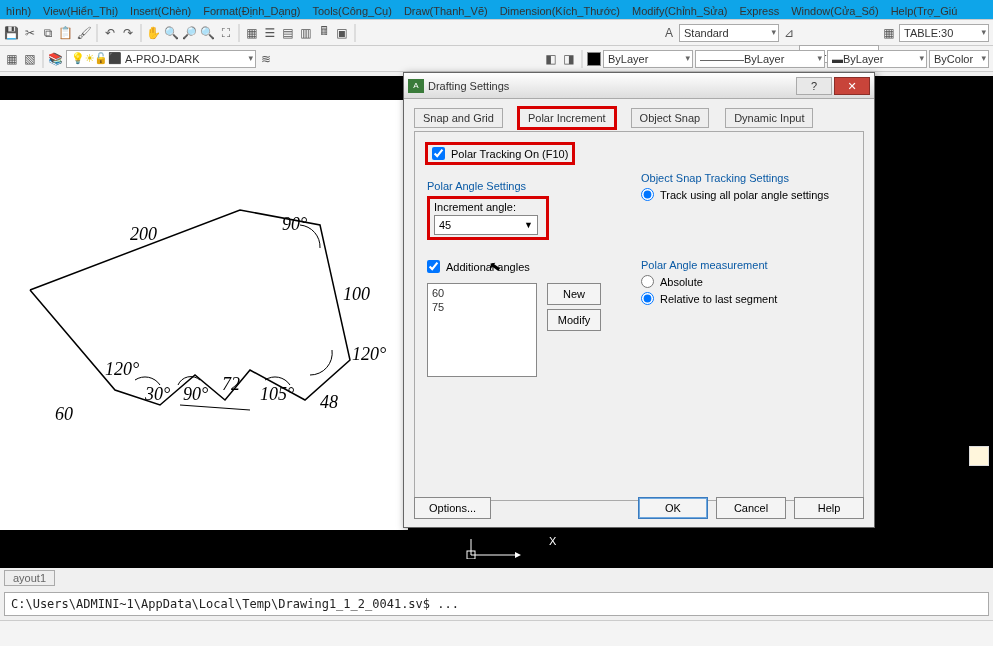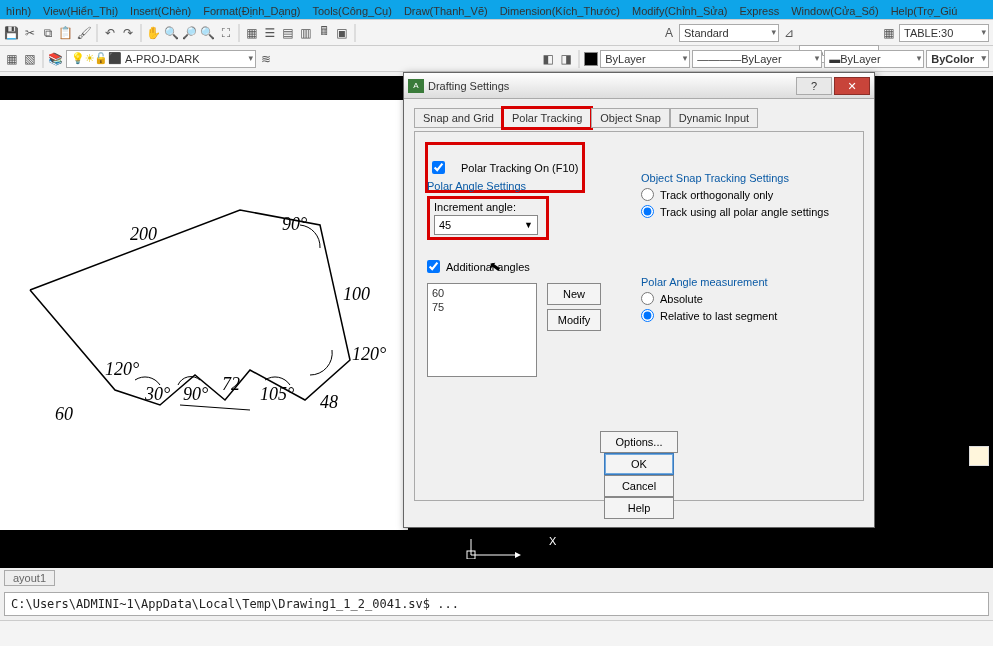--- a/index.html
+++ b/index.html
@@ -26,41 +26,41 @@
 .ucs-icon { position:absolute; bottom: 84px; left: 465px; color:#fff; font-size:14px;}
 
 
 .dlg { position:absolute; top: 72px; left: 403px; width: 472px; height: 456px; background: #f0f0f0; border: 1px solid #666; box-shadow: 2px 2px 8px rgba(0,0,0,0.4);}
 .dlg-title { background: linear-gradient(#fff,#ddd); height:26px; display:flex; align-items:center; padding:0 4px; border-bottom:1px solid #aaa;}
 .dlg-title-text { flex:1; color:#333; padding-left:4px;}
 .dlg-btn { width:36px; height:18px; margin-left:2px; text-align:center; line-height:16px; font-size:11px;}
 .dlg-help { background:#e8e8e8; border:1px solid #aaa; color:#333;}
 .dlg-close { background:#c8443a; color:#fff; border:1px solid #8a2e28;}
 .dlg-body { padding: 8px 10px; position:relative; height: 430px;}
-.tabs { display:flex; gap:0; margin-bottom:4px;}
+.tabs { display:flex; gap:16px; margin-bottom:4px;}
 .tab { border:1px solid #aaa; background:#eee; padding:3px 8px; color:#333; position:relative; top:1px;}
 .tab.active { background:#f0f0f0; border-bottom:1px solid #f0f0f0; }
 .tab.highlight { outline: 3px solid #d80000; outline-offset:-1px;}
 .tab-panel { border:1px solid #aaa; padding:10px; height: 370px; position:relative;}
 .checkbox-row { display:flex; align-items:center; gap:4px; margin-bottom:6px;}
 .checkbox-row input { margin-right:2px;}
-.hl-box { border: 3px solid #d80000; padding:16px 4px; display:inline-flex; align-items:center; gap:16px;}
+.hl-box { border: 3px solid #d80000; padding:2px 4px; display:inline-flex; align-items:center; gap:6px;}
 .group-title { color:#0a5aa5; margin: 4px 0 4px 0;}
 .fieldset-col { position:absolute; }
 .left-col { left: 12px; top: 44px; width: 200px;}
 .right-col { right: 12px; top: 36px; width: 210px;}
 .increment-block { border: 3px solid #d80000; padding: 2px 4px; margin-top:2px; width: 122px;}
 .combo { border:1px solid #888; background:#fff; width:104px; height:20px; display:flex; align-items:center; justify-content:space-between; padding:0 4px; margin-top:2px;}
 .combo span.arrow{font-size:9px;}
 .angles-list { border:1px solid #888; background:#fff; width: 110px; height: 94px; margin-top:4px; padding:2px 4px;}
 .angles-list div { padding:1px 0; color:#333;}
 .small-btn { border:1px solid #888; background:#f4f4f4; width:54px; height:22px; text-align:center; line-height:20px; margin-top:4px;}
 .radio-row { display:flex; align-items:center; gap:4px; margin:4px 0;}
 .radio-row input {margin-right:2px;}
-.dlg-buttons { position:absolute; bottom:10px; left:10px; right:10px; display:flex; align-items:center;flex-direction:column;}
+.dlg-buttons { position:absolute; bottom:10px; left:10px; right:10px; display:flex; align-items:center;}
 .btn { border:1px solid #888; background:#f4f4f4; padding:4px 14px; min-width:70px; text-align:center;}
 .btn.primary { border:1px solid #3a7bbf; box-shadow: inset 0 0 0 1px #6fa8de;}
 .spacer { flex:1;}
 .cursor-arrow { position:absolute; top: 258px; left: 489px; font-size:14px; color:#000; z-index:100; transform: rotate(-10deg);}
 .small-yellow { position:absolute; right:4px; top: 370px; width:20px; height:20px; background:#fff6dc; border:1px solid #ddd;}
 .dlg-appicon { width:16px; height:14px; background:#3a7b3a; color:#fff; font-size:8px; display:inline-flex; align-items:center; justify-content:center;}
 </style>
 </head>
 <body>
 
@@ -120,21 +120,21 @@
   </span>
   <span class="tool-icon">≋</span>
   <div style="flex:1"></div>
   <span class="tool-icon">◧</span>
   <span class="tool-icon">◨</span>
   <span class="tool-sep"></span>
   <span class="swatch"></span>
   <span class="dropdown-field" style="min-width:90px;">ByLayer</span>
   <span class="dropdown-field" style="min-width:130px;">———— <span>ByLayer</span></span>
   <span class="dropdown-field" style="min-width:100px;">▬ <span>ByLayer</span></span>
-  <span class="dropdown-field" style="min-width:60px;font-weight:bold;">ByColor</span>
+  <span class="dropdown-field" style="min-width:60px;">ByColor</span>
 </div>
 
 <div class="canvas-area">
   <div class="drawing-white">
     <svg viewBox="0 0 408 430">
       <polyline points="30,190 240,110 320,125 350,260 305,300 250,270 225,300 195,275 160,305 115,290 30,190" fill="none" stroke="#000" stroke-width="1.5"></polyline>
       <line x1="180" y1="305" x2="250" y2="310" stroke="#000" stroke-width="1"></line>
       <path d="M 300 125 A 22 22 0 0 1 320 148" fill="none" stroke="#000"></path>
       <path d="M 332 250 A 22 22 0 0 1 310 275" fill="none" stroke="#000"></path>
       <path d="M 135 280 A 18 18 0 0 1 160 285" fill="none" stroke="#000"></path>
@@ -169,21 +169,21 @@
 <div class="dlg">
   <div class="dlg-title">
     <span class="dlg-appicon">A</span>
     <span class="dlg-title-text">Drafting Settings</span>
     <span class="dlg-btn dlg-help">?</span>
     <span class="dlg-btn dlg-close">✕</span>
   </div>
   <div class="dlg-body">
     <div class="tabs">
       <div class="tab">Snap and Grid</div>
-      <div class="tab active highlight">Polar Tracking</div>
+      <div class="tab active highlight">Polar Increment</div>
       <div class="tab">Object Snap</div>
       <div class="tab">Dynamic Input</div>
     </div>
     <div class="tab-panel">
       <div class="hl-box">
         <input type="checkbox" checked="" style="">
         <span>Polar Tracking On (F10)</span>
       </div>
 
       
@@ -209,24 +209,20 @@
             <div class="small-btn">New</div>
             <div class="small-btn">Modify</div>
           </div>
         </div>
       </div>
 
       
       <div class="fieldset-col right-col">
         <div class="group-title">Object Snap Tracking Settings</div>
         <label class="radio-row">
-            <input type="radio" name="ost" style="">
-            <span>Track orthogonally only</span>
-          </label>
-        <label class="radio-row">
             <input type="radio" name="ost" checked="" style="">
             <span>Track using all polar angle settings</span>
           </label>
         <div style="height:50px;"></div>
         <div class="group-title">Polar Angle measurement</div>
         <label class="radio-row">
             <input type="radio" name="pam" style="">
             <span>Absolute</span>
           </label>
         <label class="radio-row">

